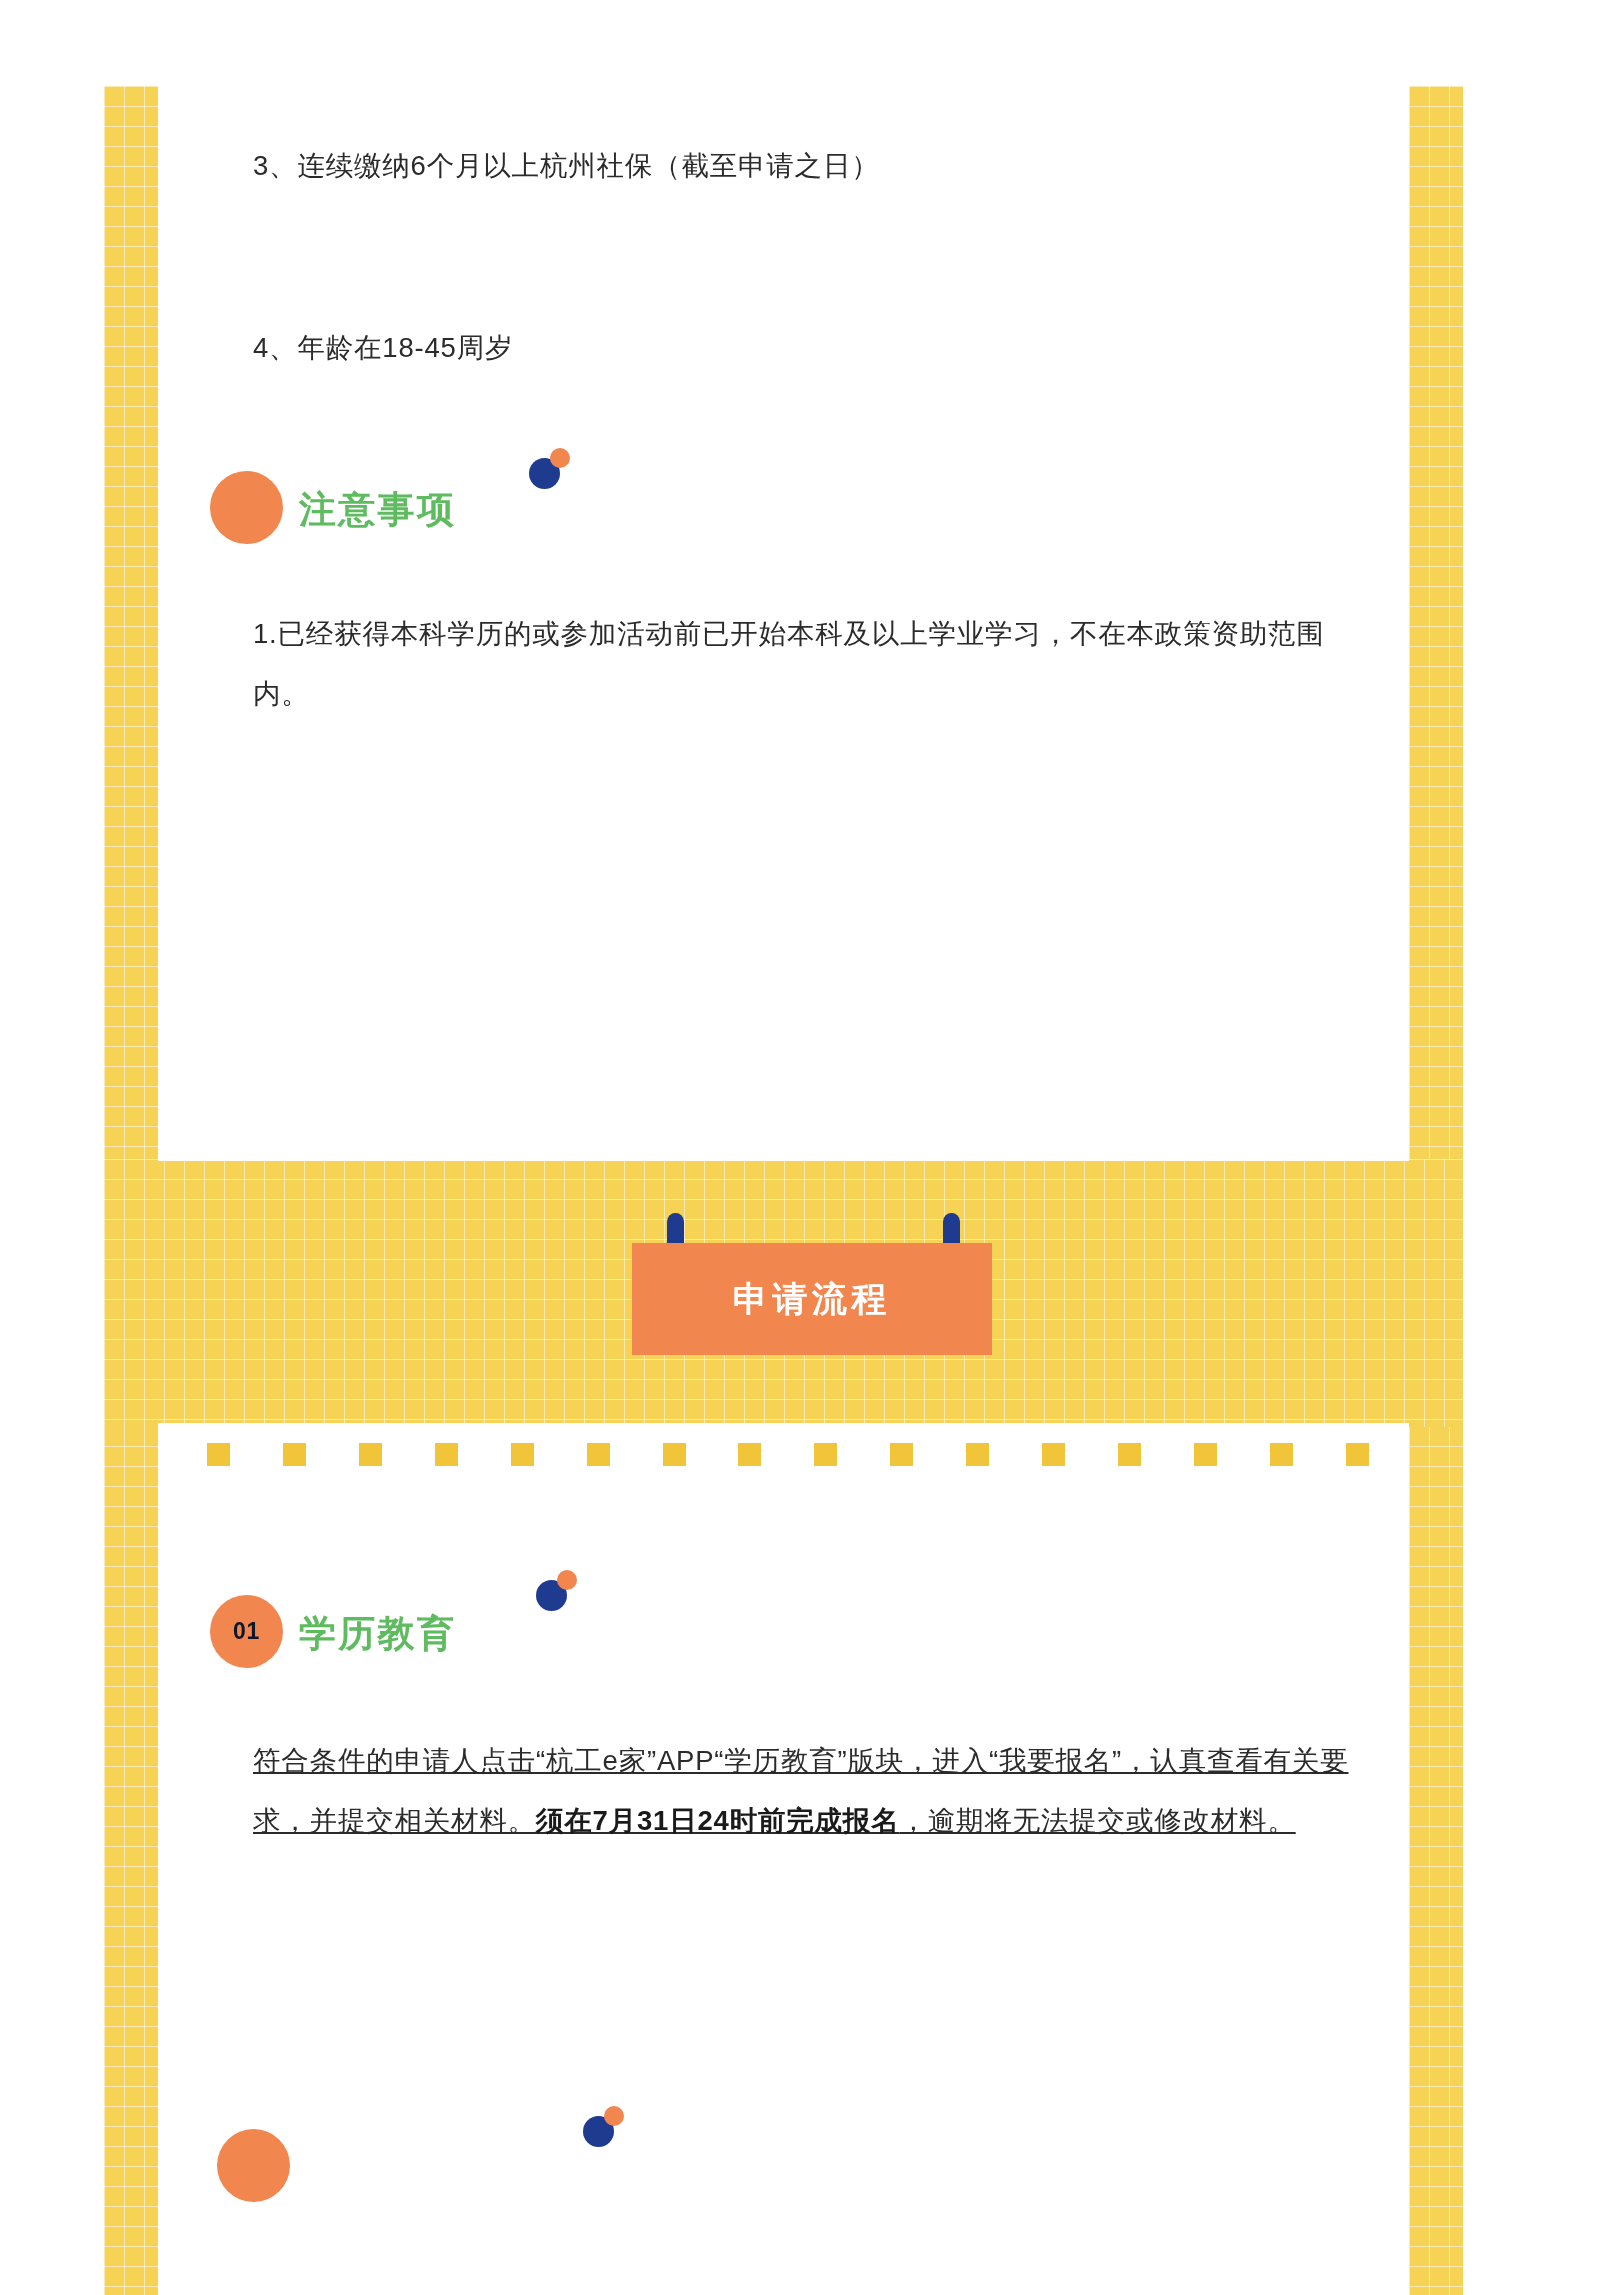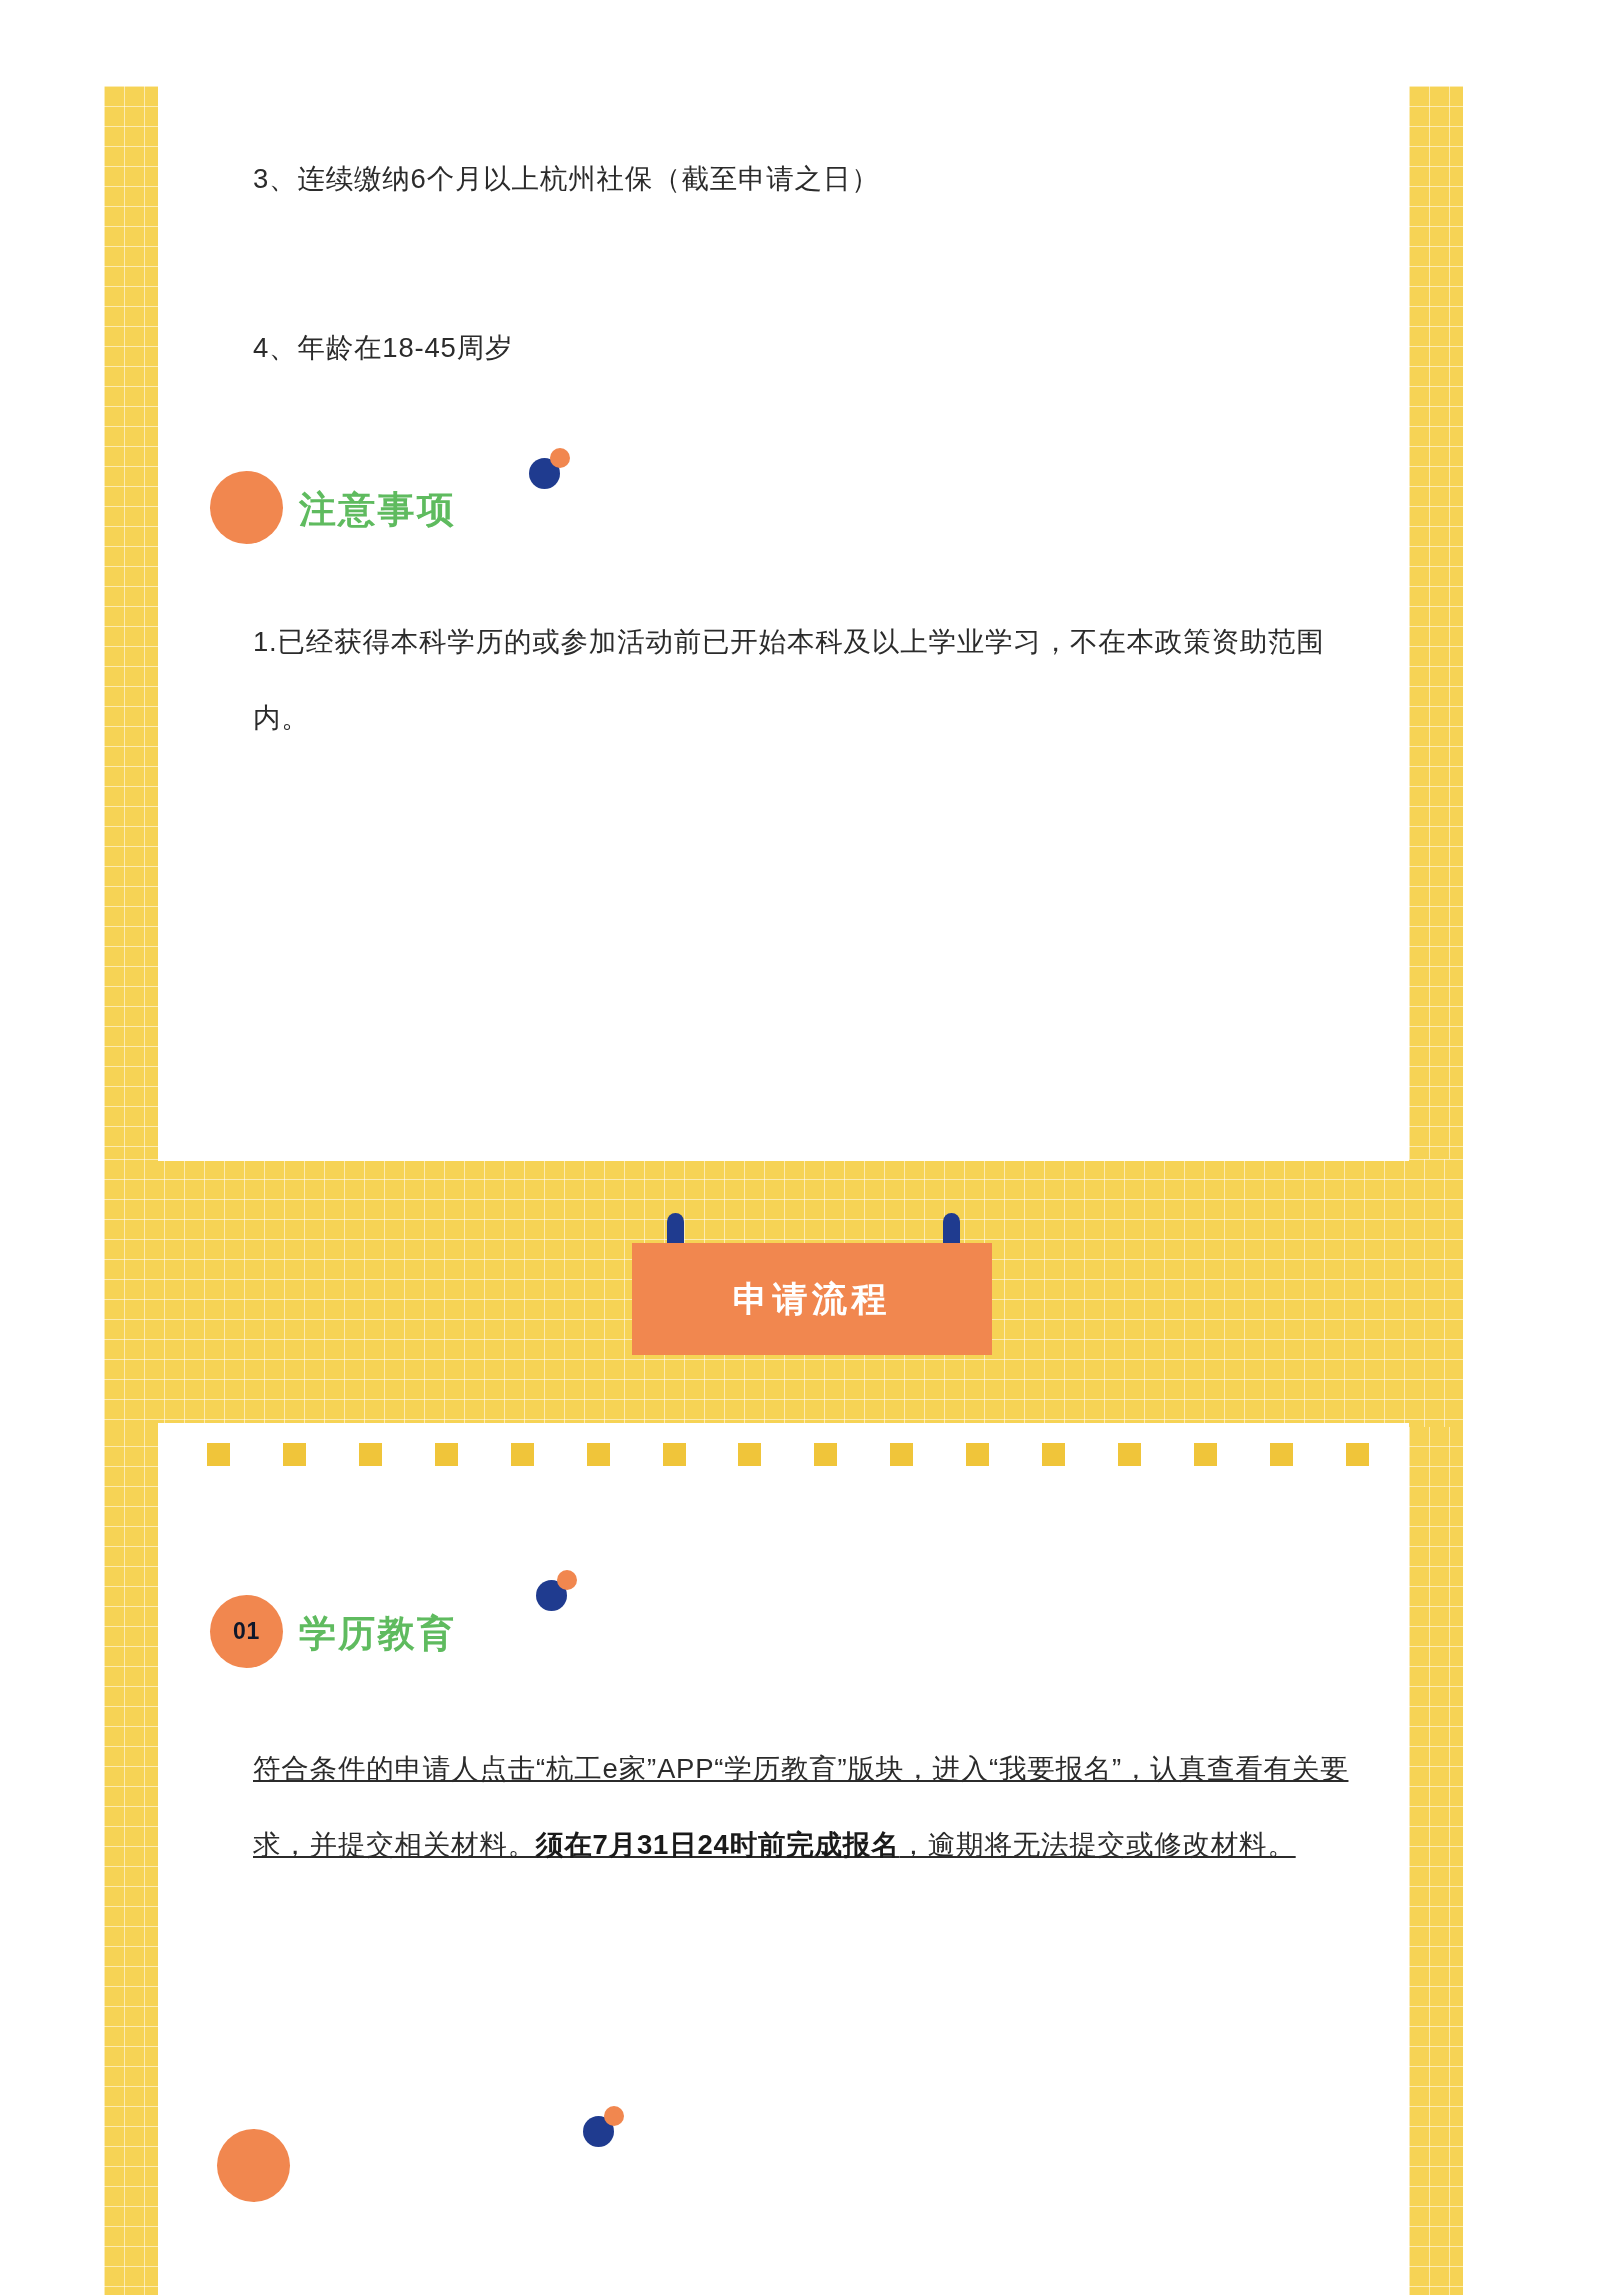--- a/index.html
+++ b/index.html
@@ -84,21 +84,21 @@
     width: 23px;
     height: 23px;
     background: #f0c53a;
   }
 
   
   .body-text {
     position: absolute;
     color: #2b2b2b;
     font-size: 27.5px;
-    line-height: 76px;
+    line-height: 60px;
     letter-spacing: 0.8px;
     white-space: pre-wrap;
   }
   .num-line {
     position: absolute;
     color: #2b2b2b;
     font-size: 27.5px;
     letter-spacing: 0.8px;
   }
 
@@ -209,21 +209,21 @@
 <body>
 
 <div class="page">
 
   <div class="grid-band band-left"></div>
   <div class="grid-band band-right"></div>
   <div class="grid-band band-mid"></div>
 
   <div class="card card-top"></div>
 
-  <div class="num-line" style="left:253px; top:161px;">3、连续缴纳6个月以上杭州社保（截至申请之日）</div>
+  <div class="num-line" style="left:253px; top:148px;">3、连续缴纳6个月以上杭州社保（截至申请之日）</div>
 
   <div class="num-line" style="left:253px; top:330px;">4、年龄在18-45周岁</div>
 
   <div class="heading" style="left:210px; top:471px;">
     <div class="circle"></div>
     <div class="h-label">注意事项</div>
   </div>
   <div class="dot-cluster" style="left:529px; top:448px;">
     <div class="navy"></div>
     <div class="orange"></div>

